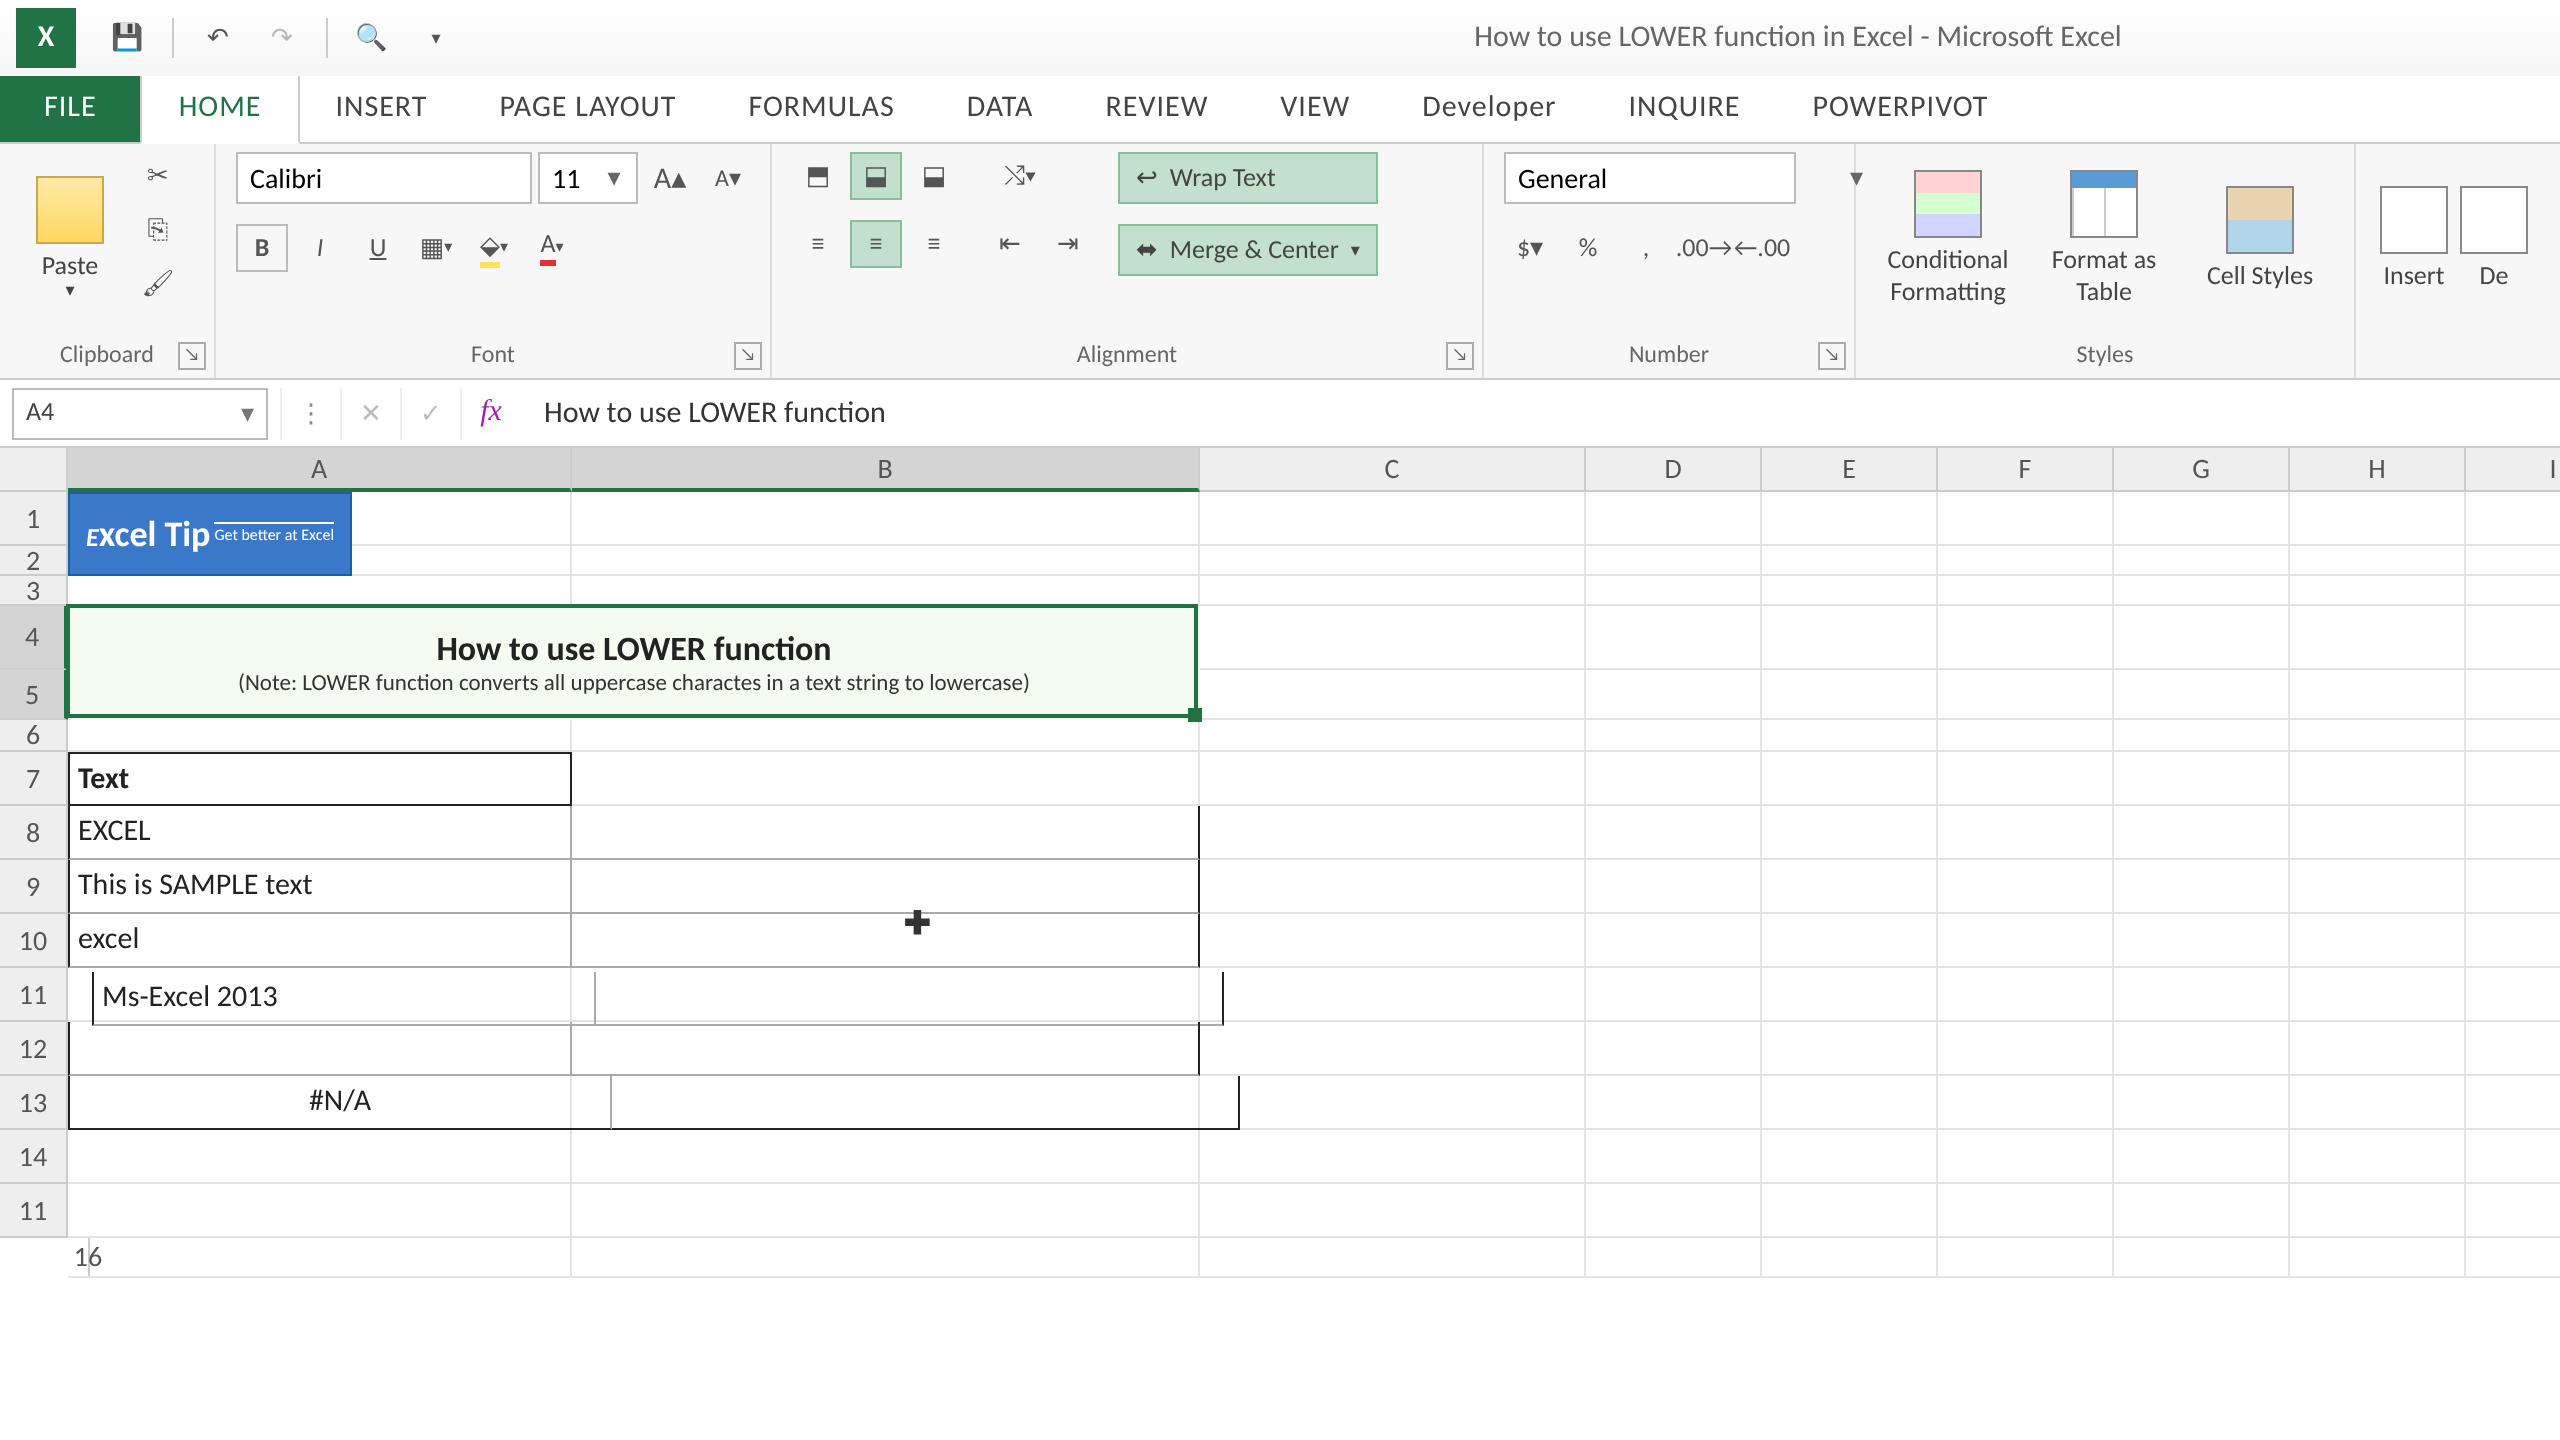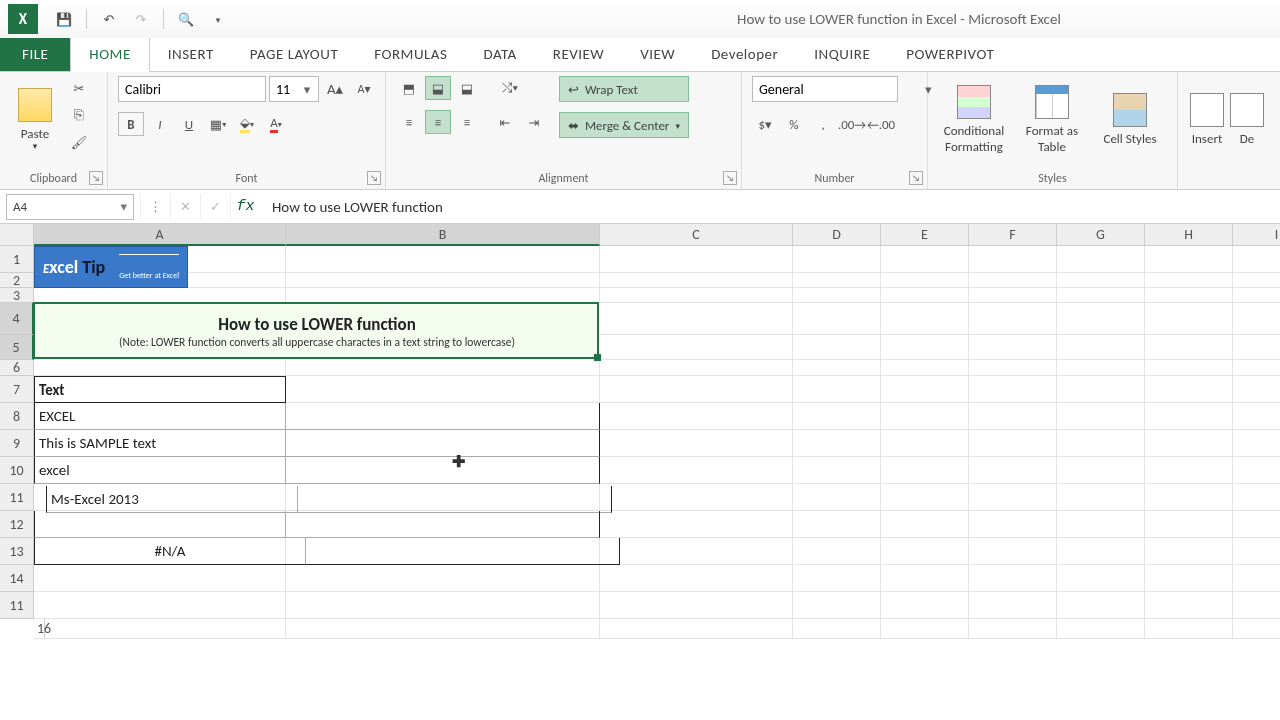--- a/index.html
+++ b/index.html
@@ -26,35 +26,35 @@
 .dd input{border:0;outline:0;padding:0 6px;font-size:14px;background:transparent}
 .dd .caret{width:18px;text-align:center;color:#666;cursor:pointer}
 .bigbtn{display:flex;flex-direction:column;align-items:center;justify-content:center;width:72px;height:88px;cursor:pointer;padding:2px;text-align:center;line-height:1.2;color:#444;font-size:13px}
 .bigbtn .ico{width:34px;height:34px;margin-bottom:4px}
 .merge-btn{display:flex;align-items:center;gap:6px;border:1px solid #86bf99;background:#c3e0cd;padding:3px 8px;height:26px;cursor:pointer}
 .wrap-btn{display:flex;align-items:center;gap:6px;border:1px solid #86bf99;background:#c3e0cd;padding:3px 8px;height:26px;cursor:pointer}
 .fmlbar{height:34px;border-bottom:1px solid #ccc;display:flex;align-items:center;background:#fff}
 .namebox{width:128px;height:26px;border:1px solid #bbb;margin:0 6px;display:flex;align-items:center;padding:0 6px}
 .namebox .caret{margin-left:auto;color:#777;cursor:pointer}
 .fmlctrl{width:30px;height:26px;display:flex;align-items:center;justify-content:center;color:#888;border-left:1px solid #eee}
-.fx{font-style:italic;font-family:Liberation Mono, monospace;color:#14532d;font-size:15px}
+.fx{font-style:italic;font-family:Liberation Serif, serif;color:#a21caf;font-size:15px}
 .fml-input{flex:1;border:0;outline:0;font-size:15px;padding-left:12px;color:#333}
 .sheet{position:relative;height:520px;overflow:hidden}
 .sel-all{position:absolute;left:0;top:0;width:34px;height:22px;background:#eee;border-right:1px solid #ccc;border-bottom:1px solid #ccc}
 .colhdrs{position:absolute;left:34px;top:0;height:22px;display:flex}
 .colhdr{border-right:1px solid #ccc;border-bottom:1px solid #ccc;background:#eee;display:flex;align-items:center;justify-content:center;color:#555;font-size:14px}
 .colhdr.sel{background:#d4d4d4;border-bottom:2px solid #217346}
 .rowhdrs{position:absolute;left:0;top:22px;width:34px;display:flex;flex-direction:column}
 .rowhdr{border-right:1px solid #ccc;border-bottom:1px solid #ccc;background:#eee;display:flex;align-items:center;justify-content:center;color:#555;font-size:14px;height:27px}
 .rowhdr.sel{background:#d4d4d4;border-right:2px solid #217346}
 .cells{position:absolute;left:34px;top:22px}
 .gridrow{display:flex;height:27px}
 .cell{border-right:1px solid #e3e3e3;border-bottom:1px solid #e3e3e3;padding:2px 4px;font-size:15px;color:#222;display:flex;align-items:center;overflow:hidden;white-space:nowrap}
 .logo{background:#3a78c9;color:#fff;display:flex;align-items:center;padding:0 8px;font-weight:bold;height:42px;border:1px solid #275a9c}
-.logo .y{color:#0f172a}
+.logo .y{color:#ffffff}
 .tbl-hdr{font-weight:bold}
 .selection{position:absolute;border:2px solid #217346;pointer-events:none}
 .selection .handle{position:absolute;right:-4px;bottom:-4px;width:7px;height:7px;background:#217346}
 .cursor-plus{position:absolute;font-size:16px;color:#333;font-weight:bold;pointer-events:none}
 </style>
 </head>
 <body>
 
 <div class="qat">
   <div class="corner">X</div>
@@ -446,21 +446,21 @@
         <div class="cell" style="width: 88px;"></div>
         <div class="cell" style="width: 88px;"></div>
         <div class="cell" style="width: 88px;"></div>
         <div class="cell" style="width: 88px;"></div>
         <div class="cell" style="width: 88px;"></div>
       </div>
       <div style="position: absolute; left: 0px; top: 0px; height: 42px;">
         <div class="logo">
           <span style="font-size:18px"><span style="font-style:italic">E</span>xcel</span> 
           <span class="y" style="font-size:18px;margin-left:4px">Tip</span>
-          <div style="font-size:8px;font-weight:normal;margin-left:14px;border-top:1px solid #fff;padding-top:15px">Get better at Excel</div>
+          <div style="font-size:8px;font-weight:normal;margin-left:2px;border-top:1px solid #fff;padding-top:1px">Get better at Excel</div>
         </div>
       </div>
       <div style="position: absolute; left: 0px; top: 57px; width: 566px; height: 57px; background: rgb(244, 251, 239); display: flex; flex-direction: column; align-items: center; justify-content: center; text-align: center; padding: 2px;">
         <div style="font-weight:bold;font-size:17px;color:#222">How to use LOWER function</div>
         <div style="font-size:11.5px;color:#333">(Note: LOWER function converts all uppercase charactes in a text string to lowercase)</div>
       </div>
       <div style="position: absolute; left: 0px; top: 130px; display: flex;">
         <div class="cell tbl-hdr" style="width:252px;border:1.5px solid #222;height:27px">Text</div>
       </div>
       <div style="position: absolute; left: 0px; top: 157px; display: flex;">

